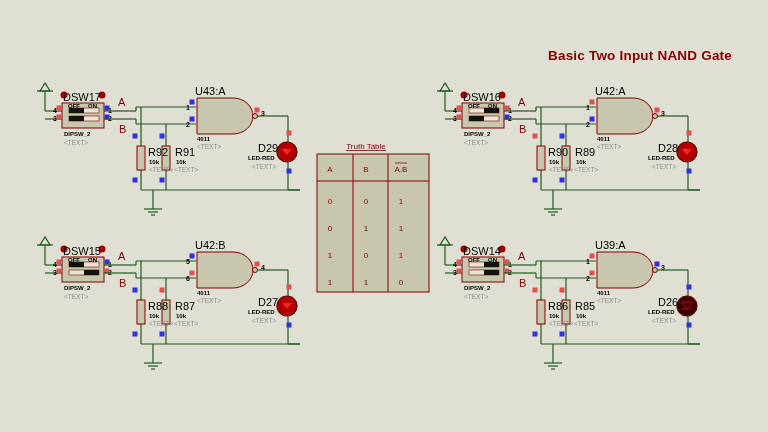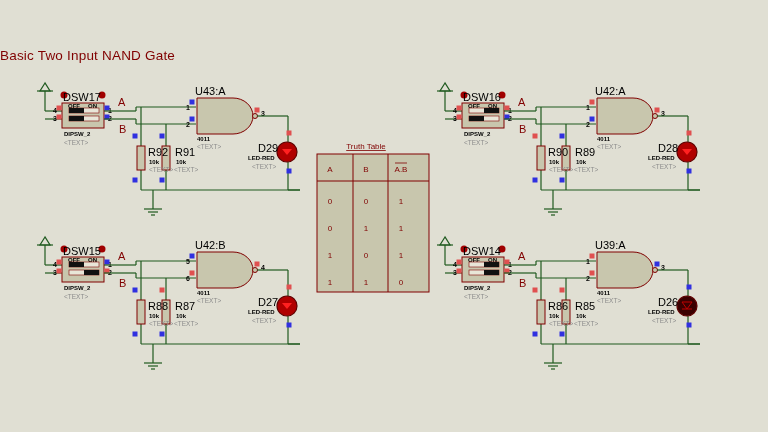--- a/index.html
+++ b/index.html
@@ -1,18 +1,18 @@
 <!DOCTYPE html>
 <html><head>
 <meta charset="utf-8">
 <style>
   html, body { margin: 0; padding: 0; }
   body { width: 768px; height: 432px; background: #e0dfd3; overflow: hidden; position: relative; font-family: "Liberation Sans", sans-serif; }
   #canvas { position: absolute; left: 0; top: 0; width: 768px; height: 432px; }
-  .title { position: absolute; left: 0; width: 732px; top: 48px; text-align: left; font-family: "Liberation Sans", sans-serif; font-weight: normal; font-size: 13.5px; color: #800000; letter-spacing: 0.2px; }
+  .title { position: absolute; left: 0; width: 732px; top: 48px; text-align: right; font-family: "Liberation Sans", sans-serif; font-weight: bold; font-size: 13.5px; color: #800000; letter-spacing: 0.2px; }
   svg text { font-family: "Liberation Sans", sans-serif; }
   .lbl { fill: #800000; font-size: 11px; }
   .ref { fill: #000; font-size: 11px; }
   .small { fill: #000; font-size: 6px; font-weight: bold; }
   .txt { fill: #8c8c8c; font-size: 6.5px; }
   .pin { fill: #000; font-size: 7px; font-weight: bold; }
   .tt-title { fill: #800000; font-size: 8px; text-decoration: underline; }
   .tt-cell { fill: #800000; font-size: 8px; }
 </style>
 </head>

